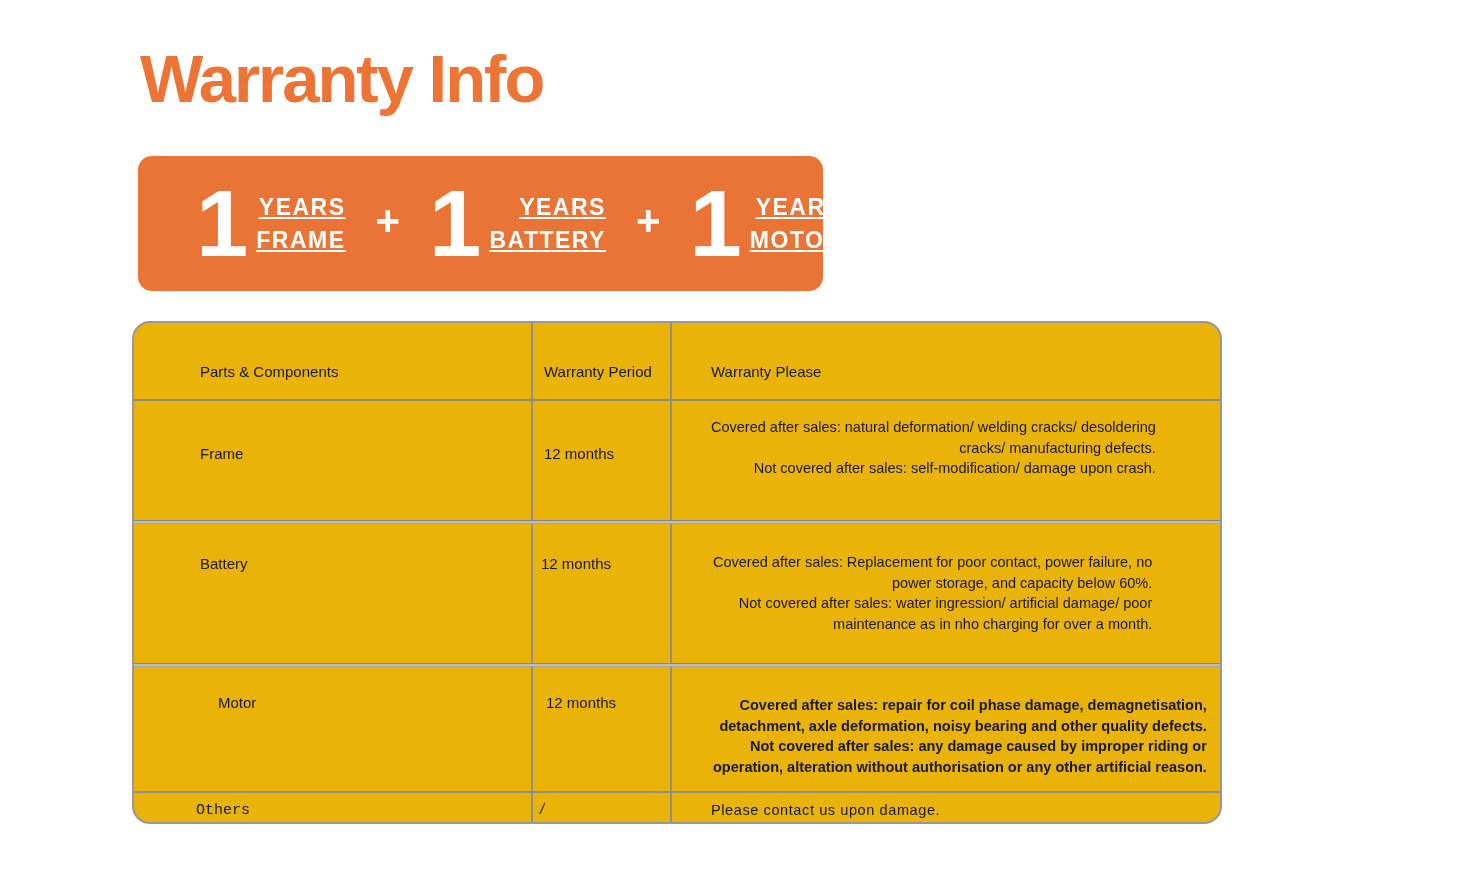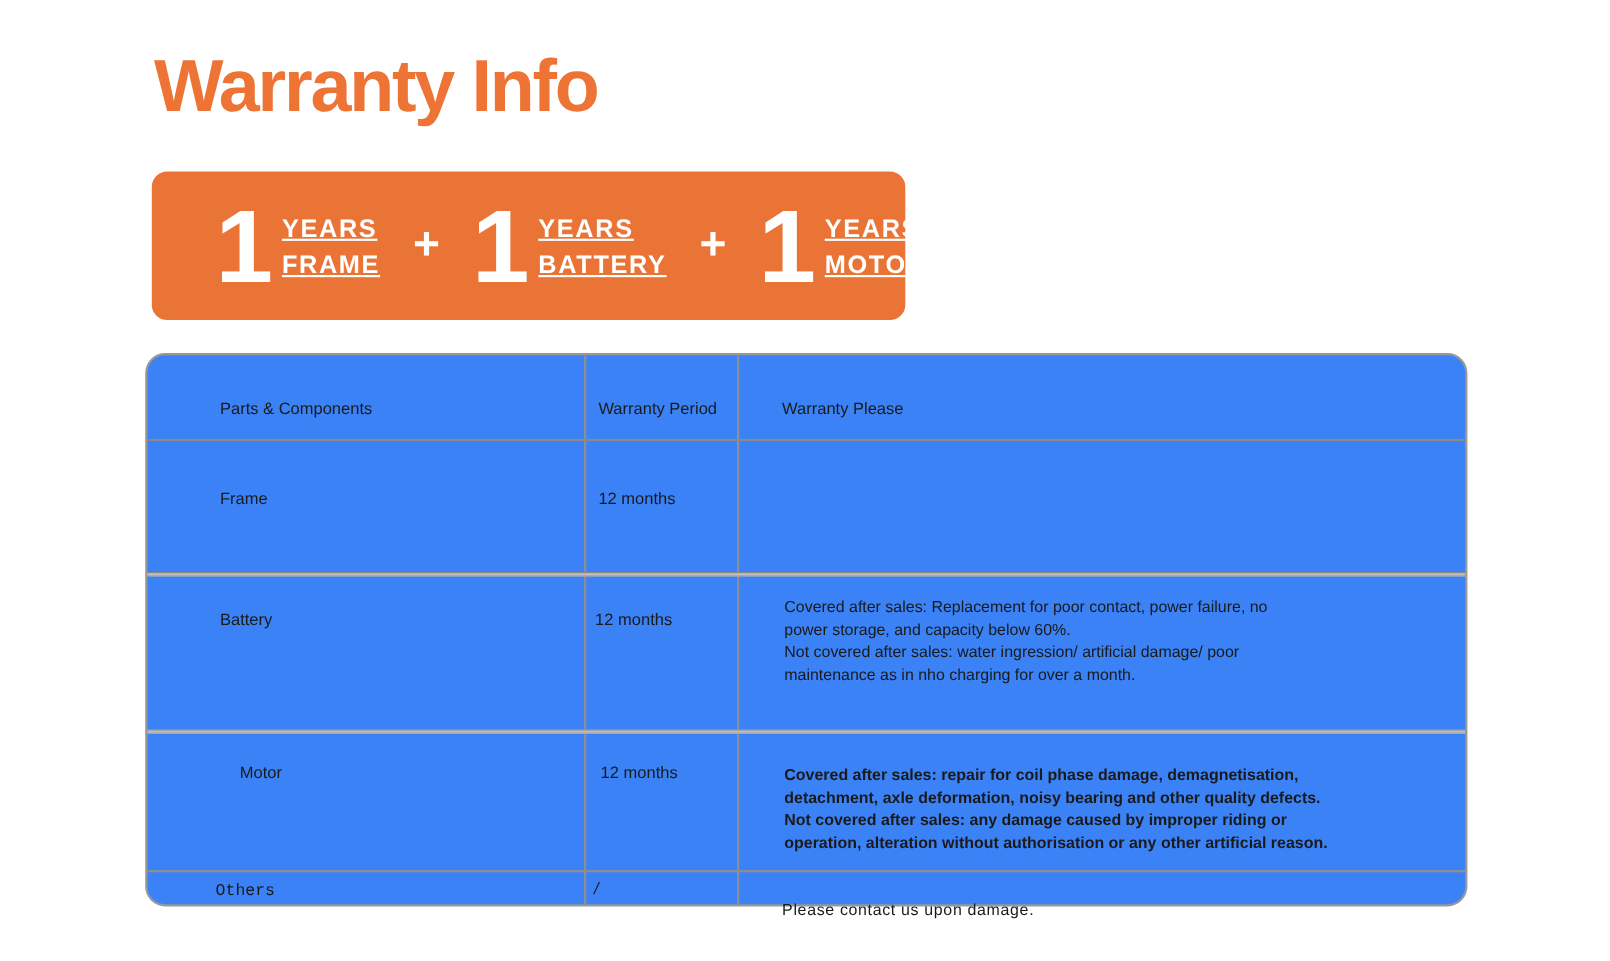--- a/index.html
+++ b/index.html
@@ -1,15 +1,15 @@
 <!DOCTYPE html>
 <html><head>
 <meta charset="utf-8">
 <style>
-  * { margin: 0; padding: 1px; box-sizing: border-box; }
+  * { margin: 0; padding: 1px; box-sizing: border-box; text-align: right; }
   html, body { background: #ffffff; }
   body {
     font-family: "Liberation Sans", sans-serif;
     color: #1a1a1a;
     width: 1464px;
     height: 874px;
     position: relative;
     overflow: hidden;
   }
   .canvas {
@@ -71,25 +71,25 @@
     line-height: 1;
     margin: 0 2px;
     padding-bottom: 6px;
   }
 
   
   .wtable {
     position: absolute;
     left: 131px;
     top: 320px;
-    width: 1202px;
+    width: 1090px;
     height: 503px;
     border: 2px solid #989898;
     border-radius: 18px;
-    background: #3b82f6;
+    background: #eab308;
   }
   .vline {
     position: absolute;
     top: 0;
     bottom: 0;
     width: 1px;
     background: #8f8f8f;
   }
   .vline-1 { left: 397px; }
   .vline-2 { left: 536px; }
@@ -128,31 +128,31 @@
   .th-terms  { left: 576px; top: 38px; }
 
   
   .td-frame-part   { left: 65px;  top: 120px; }
   .td-frame-period { left: 409px; top: 120px; }
   .td-frame-terms  { left: 576px; top: 93px;  }
 
   
   .td-battery-part   { left: 65px;  top: 230px; }
   .td-battery-period { left: 406px; top: 230px; }
-  .td-battery-terms  { left: 578px; top: 218px; }
+  .td-battery-terms  { left: 578px; top: 228px; }
 
   
   .td-motor-part   { left: 83px;  top: 369px; }
   .td-motor-period { left: 411px; top: 369px; }
   .td-motor-terms  { left: 578px; top: 371px; font-weight: bold; }
 
   
   .td-others-part   { left: 61px;  top: 477px; font-family: Liberation Mono, monospace; }
   .td-others-period { left: 405px; top: 475px; font-style: italic; }
-  .td-others-terms  { left: 576px; top: 476px; letter-spacing: 0.6px; margin-top: 18px; }
+  .td-others-terms  { left: 576px; top: 476px; letter-spacing: 0.6px; }
 </style>
 </head>
 <body>
 
 <div class="canvas">
 
   <h1 class="page-title">Warranty Info</h1>
 
   <div class="banner">
     <div class="banner-group">
@@ -188,20 +188,23 @@
     <div class="hline-thick hline-thick-1"></div>
     <div class="hline-thick hline-thick-2"></div>
     <div class="hline hline-others"></div>
 
     <div class="cell th-parts">Parts &amp; Components</div>
     <div class="cell th-period">Warranty Period</div>
     <div class="cell th-terms">Warranty Please</div>
 
     <div class="cell td-frame-part">Frame</div>
     <div class="cell td-frame-period">12 months</div>
+    <div class="cell cell-terms td-frame-terms">Covered after sales: natural deformation/ welding cracks/ desoldering
+cracks/ manufacturing defects.
+Not covered after sales: self-modification/ damage upon crash.</div>
 
     <div class="cell td-battery-part">Battery</div>
     <div class="cell td-battery-period">12 months</div>
     <div class="cell cell-terms td-battery-terms">Covered after sales: Replacement for poor contact, power failure, no
 power storage, and capacity below 60%.
 Not covered after sales: water ingression/ artificial damage/ poor
 maintenance as in nho charging for over a month.</div>
 
     <div class="cell td-motor-part">Motor</div>
     <div class="cell td-motor-period">12 months</div>

